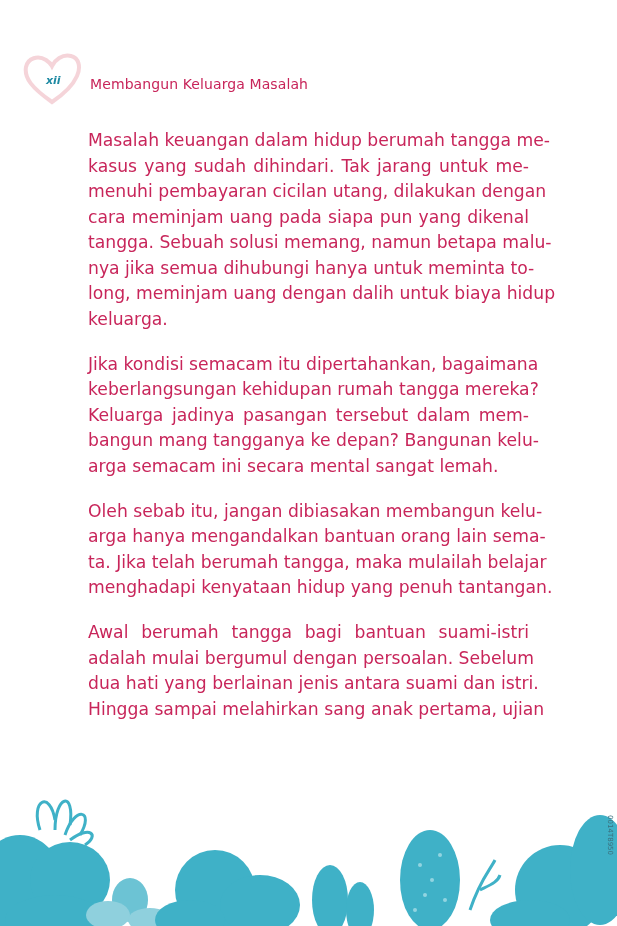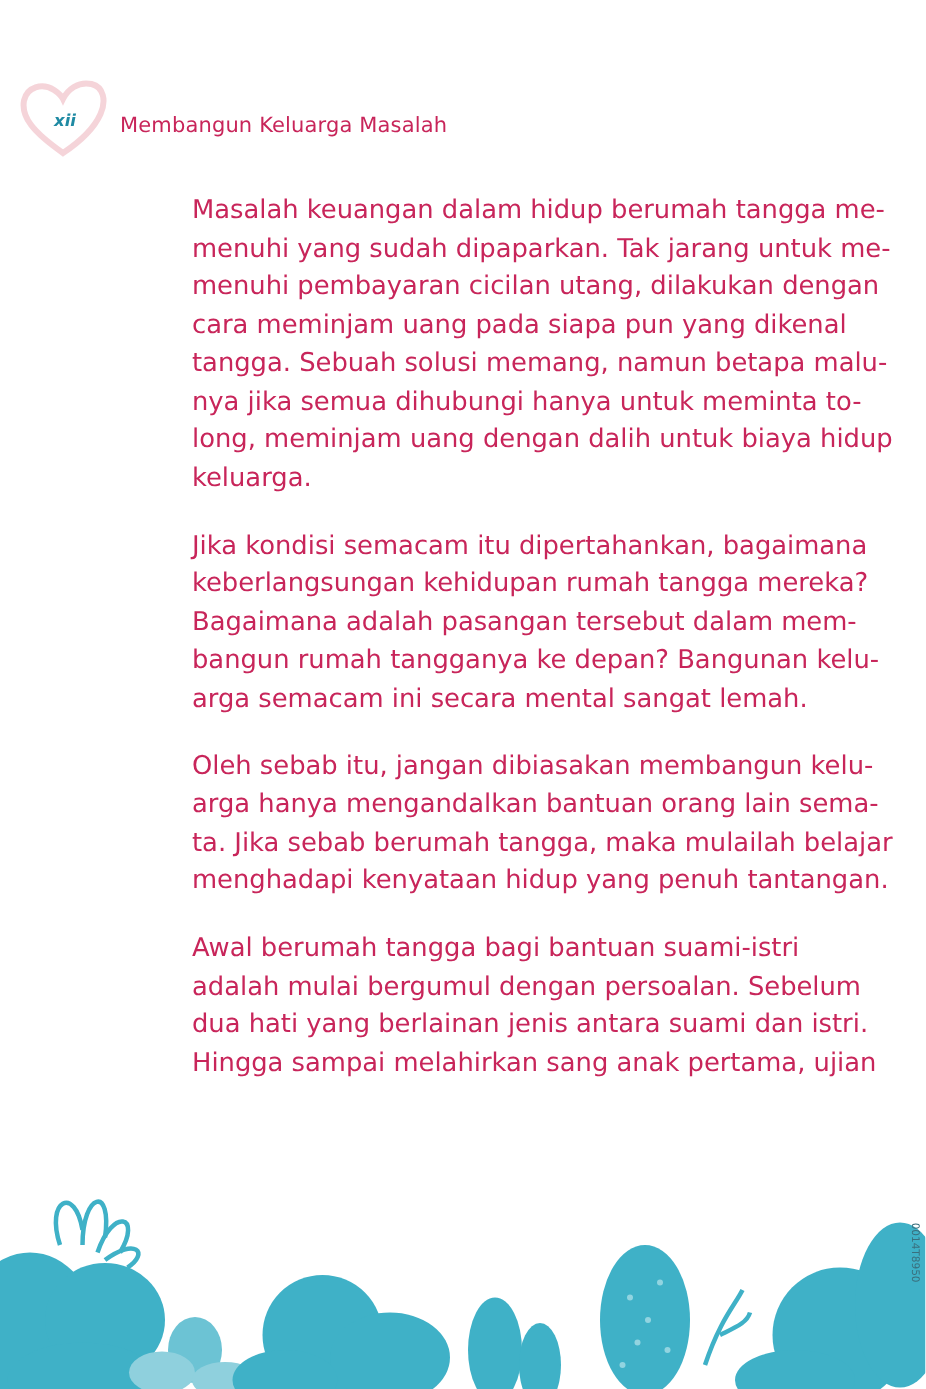--- a/index.html
+++ b/index.html
@@ -1,60 +1,60 @@
 <!DOCTYPE html>
 <html><head>
 <meta charset="utf-8">
 <style>
   html, body { margin:0; padding:0; }
   body { width:617px; height:926px; background:#ffffff; position:relative; overflow:hidden; font-family:"DejaVu Sans", sans-serif; }
-  .header { position:absolute; left:12px; top:52px; height:50px; width:320px;text-align:right; }
+  .header { position:absolute; left:22px; top:52px; height:50px; width:320px;text-align:right; }
   .heart { position:absolute; left:0; top:0; width:60px; height:54px; }
   .page-num { position:absolute; left:24px; top:22px; font-size:11px; font-weight:bold; color:#1f8aa3; font-style:italic; }
   .running-title { position:absolute; left:68px; top:24px; font-size:14px; color:#c8255a; letter-spacing:0.1px; }
   .body-text { position:absolute; left:88px; top:128px; width:441px; color:#c8255a; font-size:17.2px; line-height:25.5px; }
   .body-text p { margin:0 0 19.5px 0; text-align:justify; }
-  .line { display:block; text-align:justify; text-align-last:justify; white-space:nowrap;margin-left:40px; }
+  .line { display:block; text-align:justify; text-align-last:justify; white-space:nowrap; }
   .line.last { text-align-last:left; }
   .flowers { position:absolute; left:0; top:770px; width:617px; height:156px; }
   .code { position:absolute; right:3px; top:855px; font-size:7px; color:#3a6f7d; transform:rotate(90deg); transform-origin:right top; white-space:nowrap; }
 </style>
 </head>
 <body>
 
 <div class="header">
   <svg class="heart" viewBox="0 0 60 54">
     <path d="M30 50 C10 36 2 26 4 15 C6 6 16 3 24 8 C27 10 29 12 30 14 C33 8 40 2 49 4 C57 6 59 15 55 24 C51 33 42 42 30 50 Z" fill="none" stroke="#f2c9cf" stroke-width="4" opacity="0.8"></path>
   </svg>
   <span class="page-num">xii</span>
   <span class="running-title">Membangun Keluarga Masalah</span>
 </div>
 
 <div class="body-text">
   <p>
     <span class="line">Masalah keuangan dalam hidup berumah tangga me-</span>
-    <span class="line">menuhi yang sudah dipaparkan. Tak jarang untuk me-</span>
+    <span class="line">kasus yang sudah dihindari. Tak jarang untuk me-</span>
     <span class="line">menuhi pembayaran cicilan utang, dilakukan dengan</span>
     <span class="line">cara meminjam uang pada siapa pun yang dikenal</span>
     <span class="line">tangga. Sebuah solusi memang, namun betapa malu-</span>
     <span class="line">nya jika semua dihubungi hanya untuk meminta to-</span>
     <span class="line">long, meminjam uang dengan dalih untuk biaya hidup</span>
     <span class="line last">keluarga.</span>
   </p>
   <p>
     <span class="line">Jika kondisi semacam itu dipertahankan, bagaimana</span>
     <span class="line">keberlangsungan kehidupan rumah tangga mereka?</span>
-    <span class="line">Bagaimana adalah pasangan tersebut dalam mem-</span>
-    <span class="line">bangun rumah tangganya ke depan? Bangunan kelu-</span>
+    <span class="line">Keluarga jadinya pasangan tersebut dalam mem-</span>
+    <span class="line">bangun mang tangganya ke depan? Bangunan kelu-</span>
     <span class="line last">arga semacam ini secara mental sangat lemah.</span>
   </p>
   <p>
     <span class="line">Oleh sebab itu, jangan dibiasakan membangun kelu-</span>
     <span class="line">arga hanya mengandalkan bantuan orang lain sema-</span>
-    <span class="line">ta. Jika sebab berumah tangga, maka mulailah belajar</span>
+    <span class="line">ta. Jika telah berumah tangga, maka mulailah belajar</span>
     <span class="line">menghadapi kenyataan hidup yang penuh tantangan.</span>
   </p>
   <p>
     <span class="line">Awal berumah tangga bagi bantuan suami-istri</span>
     <span class="line">adalah mulai bergumul dengan persoalan. Sebelum</span>
     <span class="line">dua hati yang berlainan jenis antara suami dan istri.</span>
     <span class="line">Hingga sampai melahirkan sang anak pertama, ujian</span>
   </p>
 </div>
 

